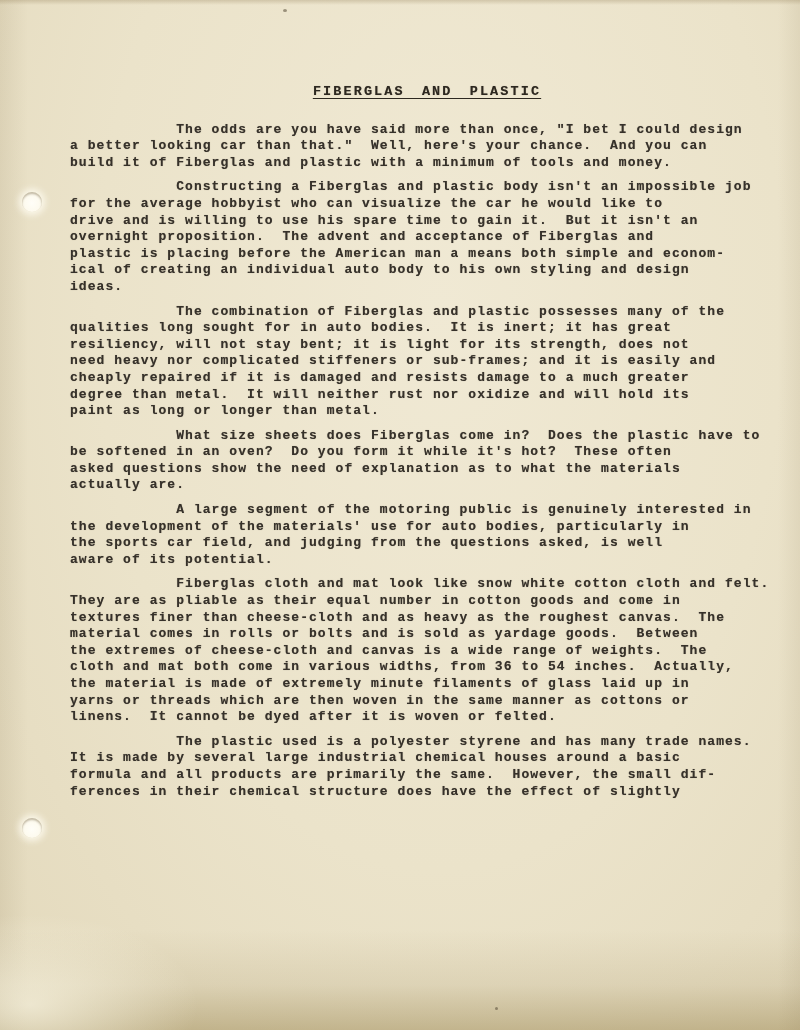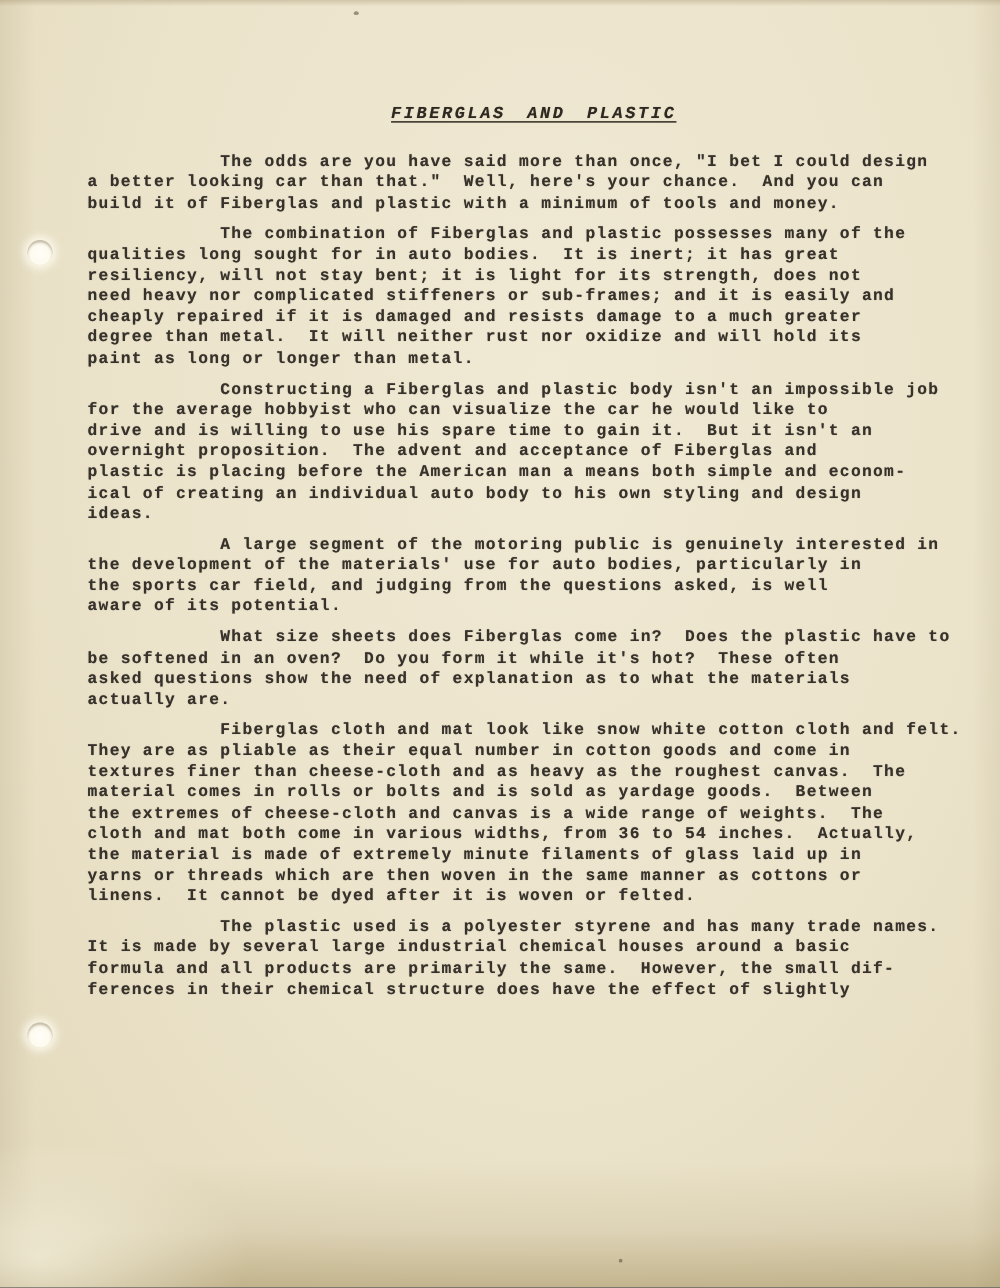--- a/index.html
+++ b/index.html
@@ -55,63 +55,62 @@
   .doc-title {
     font-size: 13.5px;
     font-weight: bold;
     text-align: center;
     margin: 0 0 21px 0;
     letter-spacing: 2.1px;
     word-spacing: 7px;
     text-decoration: underline;
     text-underline-offset: 3px;
     color: #2d2820;
-    font-style: italic;
   }
   .para {
     margin: 0 0 8px 0;
     white-space: pre;
   }
 </style>
 </head>
 <body>
 
 <div class="page">
   <div class="hole hole-top"></div>
   <div class="hole hole-bottom"></div>
   <div class="speck speck-top"></div>
   <div class="speck speck-bottom"></div>
 
   <main class="content">
     <h1 class="doc-title">FIBERGLAS AND PLASTIC</h1>
     <p class="para">            The odds are you have said more than once, "I bet I could design
 a better looking car than that."  Well, here's your chance.  And you can
 build it of Fiberglas and plastic with a minimum of tools and money.</p>
+    <p class="para">            Constructing a Fiberglas and plastic body isn't an impossible job
+for the average hobbyist who can visualize the car he would like to
+drive and is willing to use his spare time to gain it.  But it isn't an
+overnight proposition.  The advent and acceptance of Fiberglas and
+plastic is placing before the American man a means both simple and econom-
+ical of creating an individual auto body to his own styling and design
+ideas.</p>
     <p class="para">            The combination of Fiberglas and plastic possesses many of the
 qualities long sought for in auto bodies.  It is inert; it has great
 resiliency, will not stay bent; it is light for its strength, does not
 need heavy nor complicated stiffeners or sub-frames; and it is easily and
 cheaply repaired if it is damaged and resists damage to a much greater
 degree than metal.  It will neither rust nor oxidize and will hold its
 paint as long or longer than metal.</p>
-    <p class="para">            Constructing a Fiberglas and plastic body isn't an impossible job
-for the average hobbyist who can visualize the car he would like to
-drive and is willing to use his spare time to gain it.  But it isn't an
-overnight proposition.  The advent and acceptance of Fiberglas and
-plastic is placing before the American man a means both simple and econom-
-ical of creating an individual auto body to his own styling and design
-ideas.</p>
+    <p class="para">            What size sheets does Fiberglas come in?  Does the plastic have to
+be softened in an oven?  Do you form it while it's hot?  These often
+asked questions show the need of explanation as to what the materials
+actually are.</p>
     <p class="para">            A large segment of the motoring public is genuinely interested in
 the development of the materials' use for auto bodies, particularly in
 the sports car field, and judging from the questions asked, is well
 aware of its potential.</p>
-    <p class="para">            What size sheets does Fiberglas come in?  Does the plastic have to
-be softened in an oven?  Do you form it while it's hot?  These often
-asked questions show the need of explanation as to what the materials
-actually are.</p>
     <p class="para">            Fiberglas cloth and mat look like snow white cotton cloth and felt.
 They are as pliable as their equal number in cotton goods and come in
 textures finer than cheese-cloth and as heavy as the roughest canvas.  The
 material comes in rolls or bolts and is sold as yardage goods.  Between
 the extremes of cheese-cloth and canvas is a wide range of weights.  The
 cloth and mat both come in various widths, from 36 to 54 inches.  Actually,
 the material is made of extremely minute filaments of glass laid up in
 yarns or threads which are then woven in the same manner as cottons or
 linens.  It cannot be dyed after it is woven or felted.</p>
     <p class="para">            The plastic used is a polyester styrene and has many trade names.

